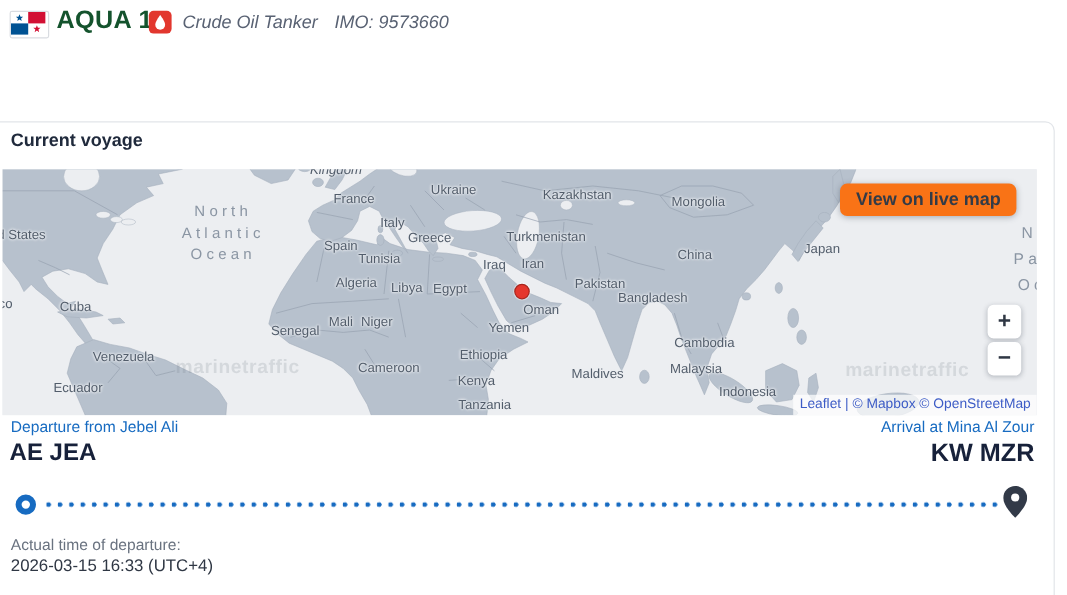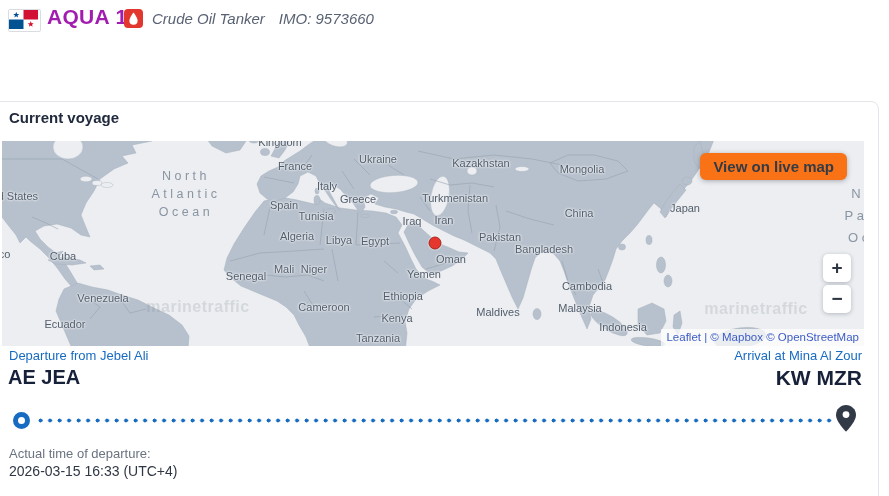--- a/index.html
+++ b/index.html
@@ -1,21 +1,21 @@
 <!DOCTYPE html>
 <html><head>
 <meta charset="utf-8">
 <style>
   html,body{margin:0;padding:0;background:#fff;}
   body{width:889px;height:496px;overflow:hidden;font-family:"Liberation Sans",sans-serif;-webkit-font-smoothing:antialiased;}
   #app{position:relative;width:889px;height:496px;overflow:hidden;background:#fff;}
 
   
   .flag{position:absolute;left:8px;top:9px;width:31px;height:21px;border:1px solid #d9dce1;border-radius:2px;overflow:hidden;}
-  .vessel-name{position:absolute;left:47px;top:5px;font-size:21px;font-weight:700;color:#a21caf;letter-spacing:.3px;}
+  .vessel-name{position:absolute;left:47px;top:5px;font-size:21px;font-weight:700;color:#14532d;letter-spacing:.3px;}
   .type-icon{position:absolute;left:124px;top:9px;width:19px;height:19px;border-radius:4px;background:#e2372e;}
   .subtitle{position:absolute;left:152px;top:10px;font-size:15px;font-style:italic;color:#596273;}
   .subtitle .imo{margin-left:14px;}
 
   
   .tabbar{position:absolute;left:0;top:40px;width:889px;border-bottom:1px solid #e6e8eb;display:flex;gap:20px;padding-left:18px;box-sizing:border-box;}
   .tab{padding:10px 4px 10px 4px;font-size:15px;color:#3f4857;cursor:pointer;border-bottom:3px solid transparent;margin-bottom:-1px;white-space:nowrap;}
   .tab.active{color:#176bc1;font-weight:700;border-bottom-color:#176bc1;}
 
   
@@ -173,21 +173,21 @@
         </g>
       </svg>
 
       <div class="live-btn">View on live map</div>
       <div class="zoomctl">
         <div class="zoombtn">+</div>
         <div class="zoombtn">−</div>
       </div>
       <div class="attribution">Leaflet | © Mapbox © OpenStreetMap</div>
     <span class="country-label" style="left: 3px; top: 55px;">United States</span>
-        <span class="country-label" style="left: 278px; top: 1px;">Kingdom</span>
+        <span class="country-label" style="left: 278px; top: 1px; font-style: italic;">Kingdom</span>
         <span class="country-label" style="left: 293px; top: 25px;">France</span>
         <span class="country-label" style="left: 376px; top: 18px;">Ukraine</span>
         <span class="country-label" style="left: 479px; top: 22px;">Kazakhstan</span>
         <span class="country-label" style="left: 580px; top: 28px;">Mongolia</span>
         <span class="country-label" style="left: 282px; top: 64px;">Spain</span>
         <span class="country-label" style="left: 325px; top: 45px;">Italy</span>
         <span class="country-label" style="left: 356px; top: 58px;">Greece</span>
         <span class="country-label" style="left: 453px; top: 57px;">Turkmenistan</span>
         <span class="country-label" style="left: 577px; top: 72px;">China</span>
         <span class="country-label" style="left: 683px; top: 67px;">Japan</span>
@@ -204,21 +204,21 @@
         <span class="country-label" style="left: 61px; top: 115px;">Cuba</span>
         <span class="country-label" style="left: 244px; top: 135px;">Senegal</span>
         <span class="country-label" style="left: 282px; top: 128px;">Mali</span>
         <span class="country-label" style="left: 312px; top: 128px;">Niger</span>
         <span class="country-label" style="left: 422px; top: 133px;">Yemen</span>
         <span class="country-label" style="left: 101px; top: 157px;">Venezuela</span>
         <span class="country-label" style="left: 401px; top: 155px;">Ethiopia</span>
         <span class="country-label" style="left: 322px; top: 166px;">Cameroon</span>
         <span class="country-label" style="left: 395px; top: 177px;">Kenya</span>
         <span class="country-label" style="left: 63px; top: 183px;">Ecuador</span>
-        <span class="country-label" style="left: 376px; top: 197px; text-align: right;">Tanzania</span>
+        <span class="country-label" style="left: 402px; top: 197px; text-align: right;">Tanzania</span>
         <span class="country-label" style="left: 496px; top: 171px;">Maldives</span>
         <span class="country-label" style="left: 585px; top: 145px;">Cambodia</span>
         <span class="country-label" style="left: 578px; top: 167px;">Malaysia</span>
         <span class="country-label" style="left: 621px; top: 186px;">Indonesia</span>
         <div class="ocean-label ol-0" style="left: 184px; top: 53px;">
           <div>North</div>
           <div>Atlantic</div>
           <div>Ocean</div>
         </div>
         <div class="ocean-label ol-1" style="left: 874px; top: 75px;">

